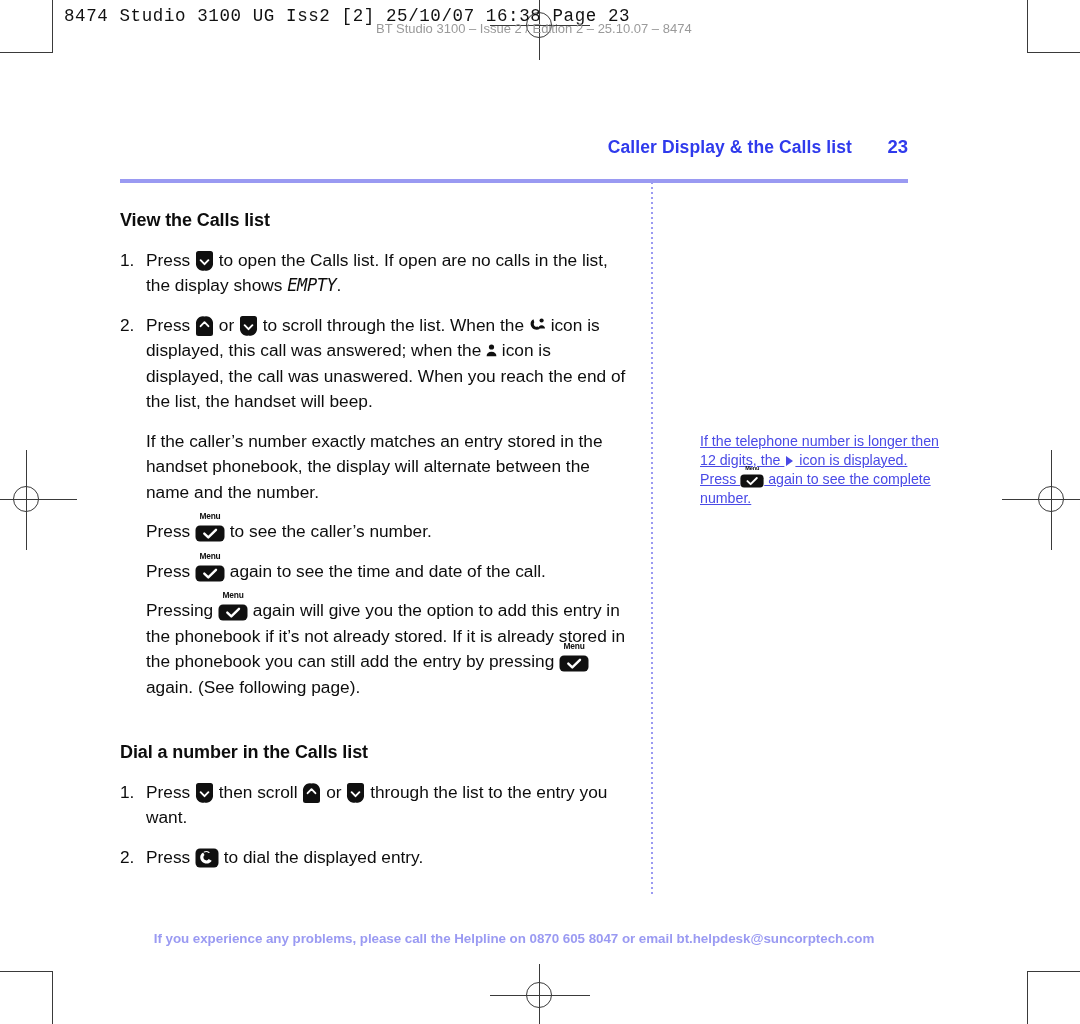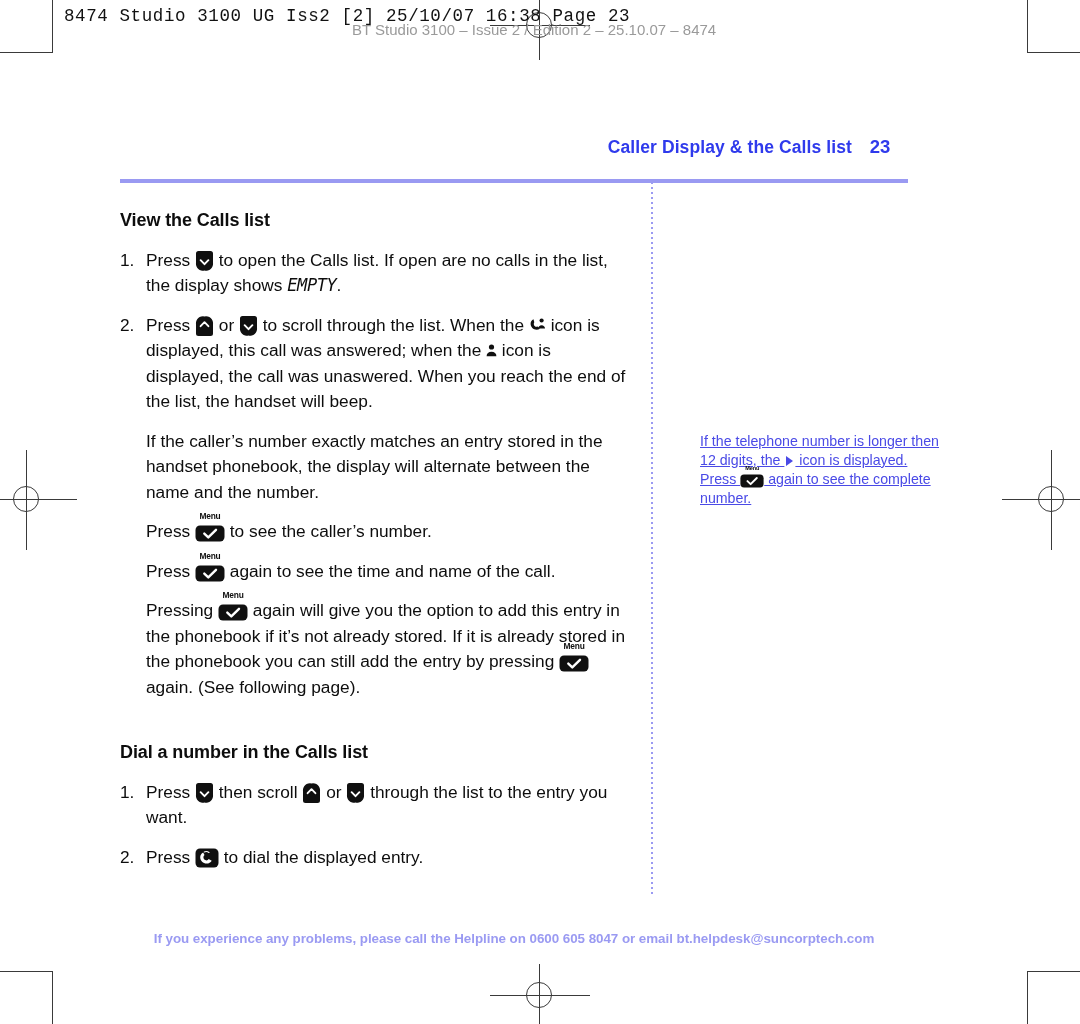--- a/index.html
+++ b/index.html
@@ -74,24 +74,24 @@
     position: absolute;
     left: 0; top: 0;
     font-family: "Liberation Mono", monospace;
     font-size: 17.5px;
     letter-spacing: 0.6px;
     color: #111;
     white-space: nowrap;
   }
   .job-faint {
     position: absolute;
-    left: 288px;
+    left: 312px;
     top: 15px;
     font-family: "Liberation Sans", sans-serif;
-    font-size: 15px;
+    font-size: 13px;
     color: #9a9a9a;
     white-space: nowrap;
   }
 
   
   .page {
     position: absolute;
     left: 0; top: 0;
     width: 980px; height: 1024px;
   }
@@ -103,21 +103,21 @@
     display: flex;
     justify-content: flex-end;
     align-items: baseline;
     color: #2f3aec;
     font-size: 17.5px;
     font-weight: 600;
   }
   .runhead-title { letter-spacing: 0.1px; }
   .runhead-page {
     width: 56px;
-    text-align: center;
+    text-align: right;
     font-size: 18.5px;
     font-weight: 600;
   }
   .headrule {
     position: absolute;
     left: 120px;
     top: 179px;
     width: 788px;
     height: 3.5px;
     background: #9a9af2;
@@ -303,21 +303,21 @@
       </div>
     <div id="view-paras">
         <div class="para indent"><span>If the caller’s number exactly matches an entry stored in the handset phonebook, the display will alternate between the name and the number.</span></div>
         <div class="para indent"><span>Press </span><span class="keymenu"><span class="menulbl">Menu</span><svg width="30" height="17" viewBox="0 0 30 17">
               <rect x="0.5" y="0.5" width="29" height="16" rx="4.5" fill="#101010"></rect>
               <path d="M9.3 8.6 L13.3 12.4 L21.0 4.8" stroke="#fff" stroke-width="2.4" fill="none" stroke-linecap="round" stroke-linejoin="round"></path>
             </svg></span><span> to see the caller’s number.</span></div>
         <div class="para indent"><span>Press </span><span class="keymenu"><span class="menulbl">Menu</span><svg width="30" height="17" viewBox="0 0 30 17">
               <rect x="0.5" y="0.5" width="29" height="16" rx="4.5" fill="#101010"></rect>
               <path d="M9.3 8.6 L13.3 12.4 L21.0 4.8" stroke="#fff" stroke-width="2.4" fill="none" stroke-linecap="round" stroke-linejoin="round"></path>
-            </svg></span><span> again to see the time and name of the call.</span></div>
+            </svg></span><span> again to see the time and date of the call.</span></div>
         <div class="para indent"><span>Pressing </span><span class="keymenu"><span class="menulbl">Menu</span><svg width="30" height="17" viewBox="0 0 30 17">
               <rect x="0.5" y="0.5" width="29" height="16" rx="4.5" fill="#101010"></rect>
               <path d="M9.3 8.6 L13.3 12.4 L21.0 4.8" stroke="#fff" stroke-width="2.4" fill="none" stroke-linecap="round" stroke-linejoin="round"></path>
             </svg></span><span> again will give you the option to add this entry in the phonebook if it’s not already stored. If it is already stored in the phonebook you can still add the entry by pressing </span><span class="keymenu"><span class="menulbl">Menu</span><svg width="30" height="17" viewBox="0 0 30 17">
               <rect x="0.5" y="0.5" width="29" height="16" rx="4.5" fill="#101010"></rect>
               <path d="M9.3 8.6 L13.3 12.4 L21.0 4.8" stroke="#fff" stroke-width="2.4" fill="none" stroke-linecap="round" stroke-linejoin="round"></path>
             </svg></span><span> again. (See following page).</span></div>
       </div>
 
     <h3 class="sec sec2" style="margin-top:40px;">Dial a number in the Calls list</h3>
@@ -341,15 +341,15 @@
 
   </div>
 
   <div class="col-note">
     <span id="note-body"><span>If the telephone number is longer then 12 digits, the </span><span class="tri-icon"></span><span> icon is displayed. Press </span><span class="keymenu"><span class="menulbl">Menu</span><svg width="24" height="14" viewBox="0 0 30 17">
             <rect x="0.5" y="0.5" width="29" height="16" rx="4.5" fill="#101010"></rect>
             <path d="M9.3 8.6 L13.3 12.4 L21.0 4.8" stroke="#fff" stroke-width="2.4" fill="none" stroke-linecap="round" stroke-linejoin="round"></path>
           </svg></span><span> again to see the complete number.</span></span>
   </div>
 
-  <div class="footer">If you experience any problems, please call the Helpline on 0600 605 8047 or email bt.helpdesk@suncorptech.com</div>
+  <div class="footer">If you experience any problems, please call the Helpline on 0870 605 8047 or email bt.helpdesk@suncorptech.com</div>
 
 </div>
 
 </body></html>

